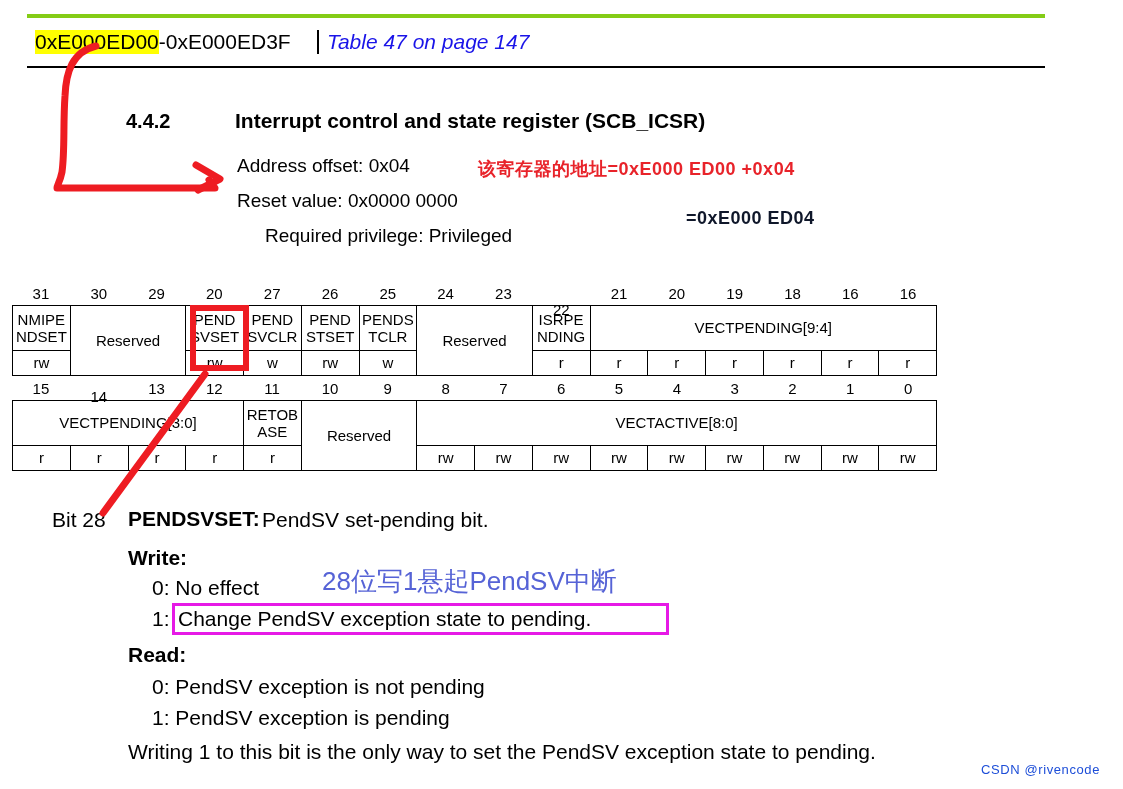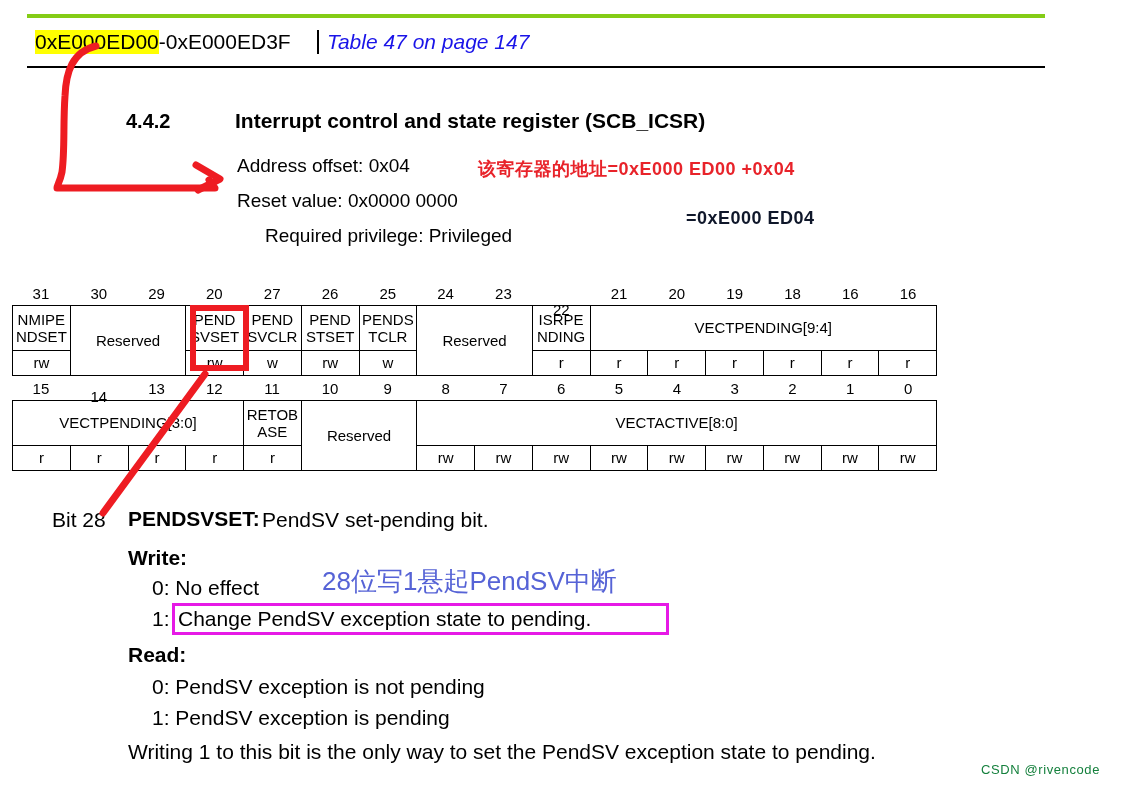--- a/index.html
+++ b/index.html
@@ -173,21 +173,21 @@
     color: #5663d6;
     white-space: nowrap;
   }
 
   
   #watermark {
     position: absolute;
     right: 23px;
     bottom: 12px;
     font-size: 13px;
-    color: #15803d;
+    color: #1d4ed8;
     letter-spacing: 0.6px;
   }
 
   
   #arrows {
     position: absolute;
     left: 0; top: 0;
     width: 1123px; height: 789px;
     pointer-events: none;
   }

